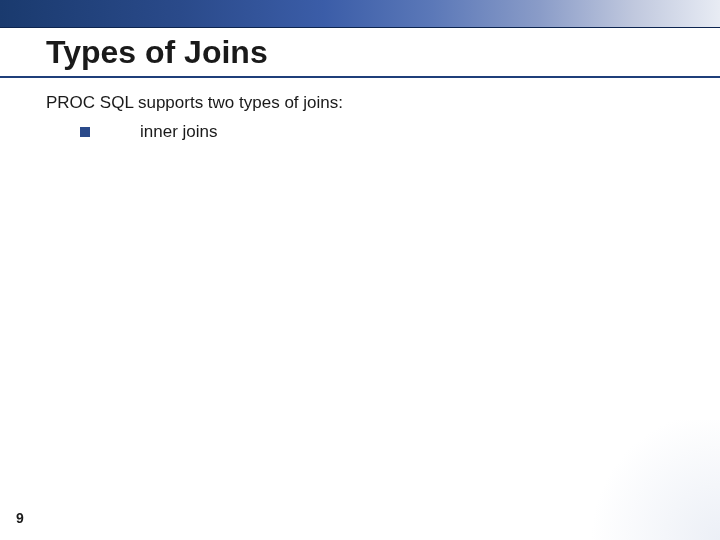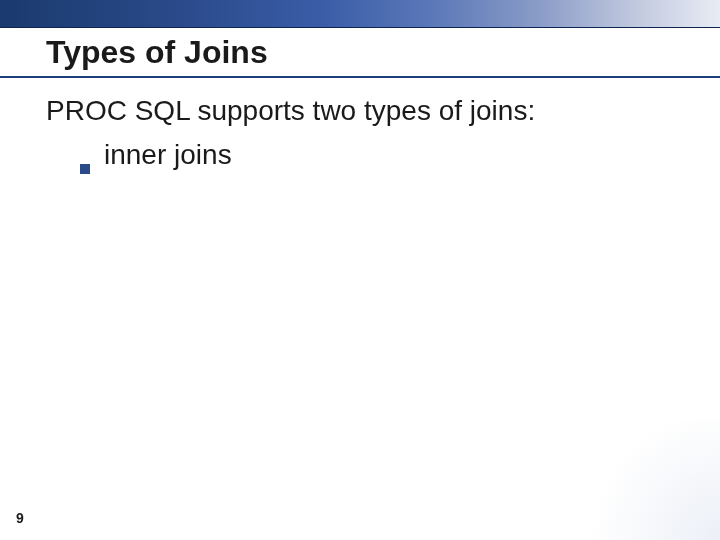--- a/index.html
+++ b/index.html
@@ -12,24 +12,24 @@
   }
   .title {
     position: absolute; top: 34px; left: 46px;
     font-size: 32px; font-weight: bold; color: #1a1a1a;
   }
   .underline {
     position: absolute; left: 0; right: 0; height: 2px; background: #1f3f7a;
   }
   .content {
     position: absolute; top: 92px; left: 46px; right: 40px;
-    font-size: 28px; color: #1a1a1a; line-height: 1.35;
+    font-size: 17px; color: #1a1a1a; line-height: 1.35;
   }
   .intro { margin-bottom: 6px; }
-  .bullet-row { display: flex; align-items: flex-end; margin-left: 34px; margin-top: 4px; }
+  .bullet-row { display: flex; align-items: center; margin-left: 34px; margin-top: 4px; gap: 36px; }
   .bullet-box { width: 10px; height: 10px; background: #2a4a8a; margin-right: 14px; flex: 0 0 auto; }
   .page-num {
     position: absolute; left: 16px; bottom: 14px;
     font-size: 14px; font-weight: bold; color: #1a1a1a;
   }
   .corner-fade {
     position: absolute; right: 0; bottom: 0; width: 140px; height: 120px;
     background: radial-gradient(circle at bottom right, rgba(200,210,230,0.35) 0%, rgba(255,255,255,0) 70%);
     pointer-events: none;
   }

